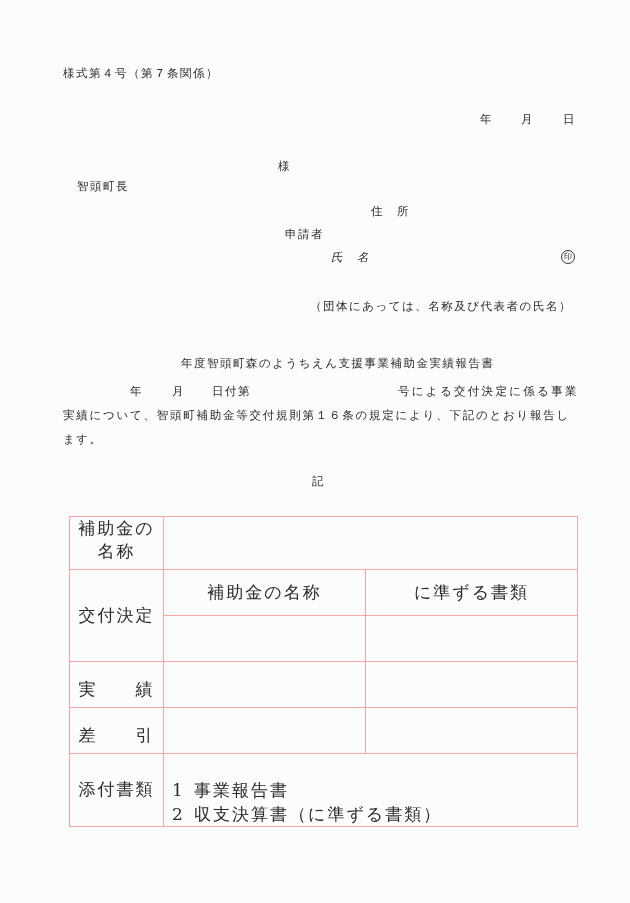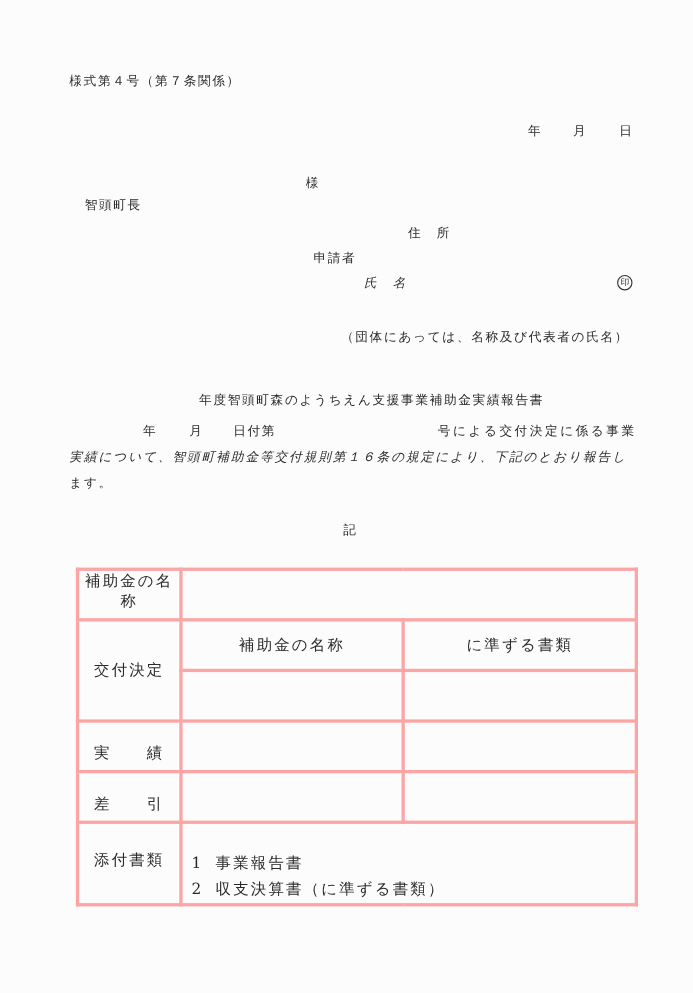--- a/index.html
+++ b/index.html
@@ -5,21 +5,21 @@
   html, body { margin:0; padding:0; }
   body {
     width:630px; height:903px; background:#fcfcfc; position:relative; overflow:hidden;
     font-family:"DejaVu Serif", "Liberation Serif", serif; color:#2a2a2a; font-size:11.5px;
   }
   .abs { position:absolute; white-space:nowrap; letter-spacing:1.5px; }
   table.form {
     position:absolute; left:69px; top:516px; width:508px; border-collapse:collapse;
     table-layout:fixed;
   }
-  table.form td { border:3px solid #fca5a5; padding:0; font-size:14px; letter-spacing:2px;margin-left:32px; }
+  table.form td { border:1px solid #fca5a5; padding:0; font-size:17px; letter-spacing:2px;margin-left:32px; }
   .lab { text-align:center; }
   .bottom { vertical-align:bottom; padding-bottom:6px !important; }
   .att-list { padding-left:8px !important; vertical-align:top; padding-top:24px !important; }
   .att-list div { line-height:24px; letter-spacing:2px; }
   .num { display:inline-block; width:22px; }
   .seal { display:inline-block; width:12px; height:12px; border:1px solid #333; border-radius:50%;
           font-size:8px; line-height:12px; text-align:center; letter-spacing:0; }
 </style>
 </head>
 <body>
@@ -38,21 +38,21 @@
 <div class="abs" style="left:331px; top:250px;font-style:italic;">氏　名</div>
 <div class="abs seal" style="left:561px; top:250px;">印</div>
 <div class="abs" style="left:310px; top:272px;margin-top:27px;">（団体にあっては、名称及び代表者の氏名）</div>
 
 <div class="abs" style="left:146px; top:356px;margin-left:35px;">年度智頭町森のようちえん支援事業補助金実績報告書</div>
 
 <div class="abs" style="left:130px; top:384px;">年</div>
 <div class="abs" style="left:172px; top:384px;">月</div>
 <div class="abs" style="left:212px; top:384px;">日付第</div>
 <div class="abs" style="left:398px; top:384px; letter-spacing:2.3px;text-align:center;">号による交付決定に係る事業</div>
-<div class="abs" style="left:63px; top:408px; letter-spacing:1.75px;font-style:italic;">実績について、智頭町補助金等交付規則第１６条の規定により、下記のとおり報告し</div>
+<div class="abs" style="left:63px; top:408px; letter-spacing:1.75px;">実績について、智頭町補助金等交付規則第１６条の規定により、下記のとおり報告し</div>
 <div class="abs" style="left:63px; top:432px;">ます。</div>
 
 <div class="abs" style="left:312px; top:474px;">記</div>
 
 <table class="form">
   <colgroup>
       <col style="width:94px">
       <col style="width:202px">
       <col style="width:212px">
     </colgroup>

